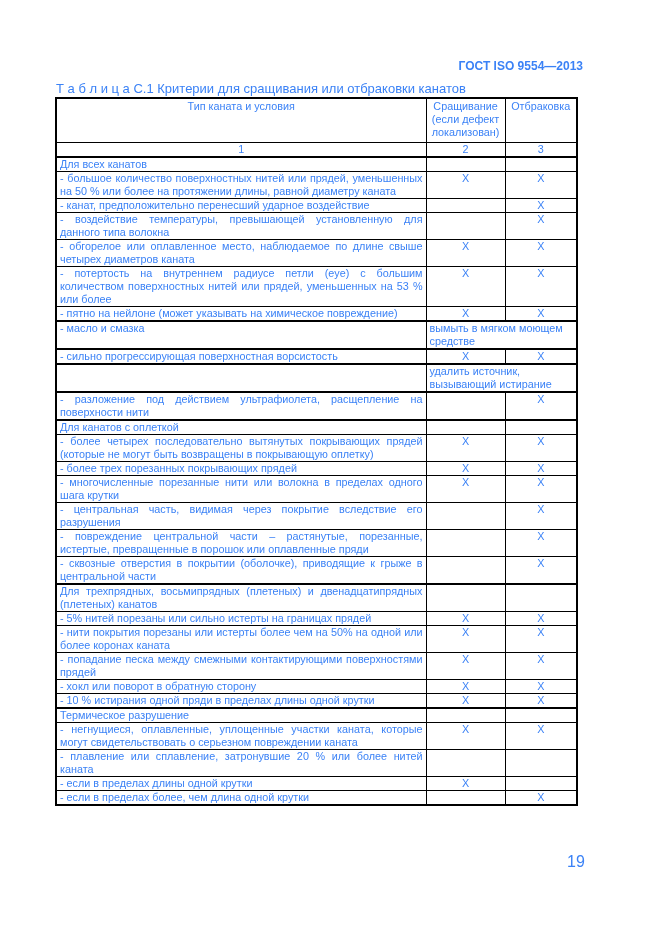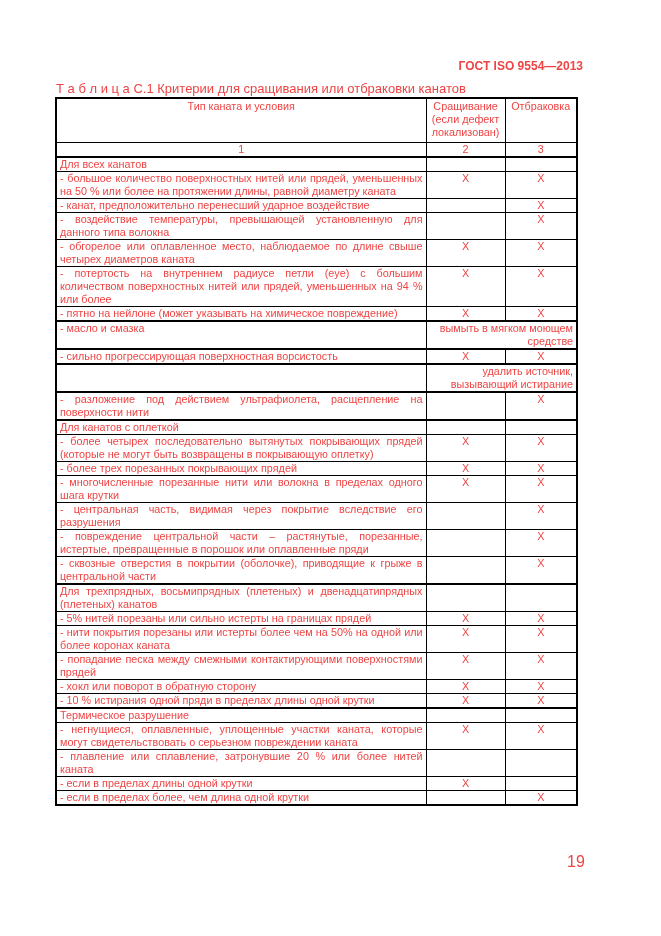--- a/index.html
+++ b/index.html
@@ -3,21 +3,21 @@
 <meta charset="utf-8">
 <style>
   * { box-sizing: border-box; }
   html, body { margin: 0; padding: 0; background: #ffffff; }
   .page {
     position: relative;
     width: 661px;
     height: 936px;
     background: #ffffff;
     font-family: "Liberation Sans", "DejaVu Sans", sans-serif;
-    color: #ef4444;
+    color: #3b82f6;
     overflow: hidden;
   }
   .doc-header {
     position: absolute;
     top: 59px;
     right: 78px;
     font-size: 12px;
     font-weight: bold;
     white-space: nowrap;
   }
@@ -43,21 +43,21 @@
     border: 1px solid #000;
     padding: 0 3px;
     vertical-align: top;
     font-weight: normal;
     overflow: hidden;
   }
   tr.hdr th { height: 44px; padding-top: 1px; }
   tr.nums td { text-align: center; border-bottom: 2px solid #000; height: 15px; }
   td.c1 { text-align: justify; }
   td.cx { text-align: center; }
-  td.action { text-align: right; }
+  td.action { text-align: left; }
   tr.row-section td { border-top: 2px solid #000; }
   tr.row-section td:first-child { font-weight: normal; text-align: justify; }
   td.sub { padding-left: 42px; text-align: left; }
   tr.row-merged td { border-top: 2px solid #000; border-bottom: 2px solid #000; }
   .page-number {
     position: absolute;
     top: 853px;
     left: 567px;
     font-size: 16px;
   }
@@ -109,21 +109,21 @@
           <td class="c1">- воздействие температуры, превышающей установленную для данного типа волокна</td>
           <td class="cx"></td>
           <td class="cx">X</td>
         </tr>
         <tr class="row-item">
           <td class="c1">- обгорелое или оплавленное место, наблюдаемое по длине свыше четырех диаметров каната</td>
           <td class="cx">X</td>
           <td class="cx">X</td>
         </tr>
         <tr class="row-item">
-          <td class="c1">- потертость на внутреннем радиусе петли (eye) с большим количеством поверхностных нитей или прядей, уменьшенных на 94 % или более</td>
+          <td class="c1">- потертость на внутреннем радиусе петли (eye) с большим количеством поверхностных нитей или прядей, уменьшенных на 53 % или более</td>
           <td class="cx">X</td>
           <td class="cx">X</td>
         </tr>
         <tr class="row-item">
           <td class="c1">- пятно на нейлоне (может указывать на химическое повреждение)</td>
           <td class="cx">X</td>
           <td class="cx">X</td>
         </tr>
         <tr class="row-merged">
           <td class="c1">- масло и смазка</td>

